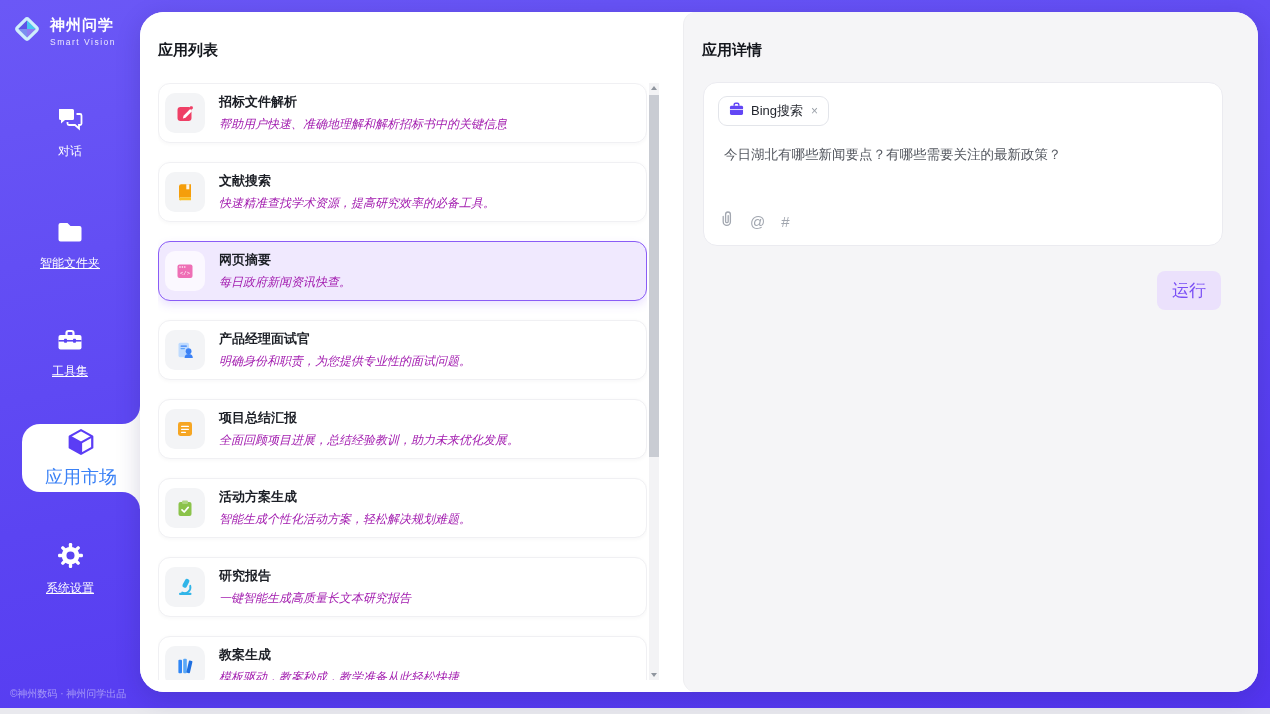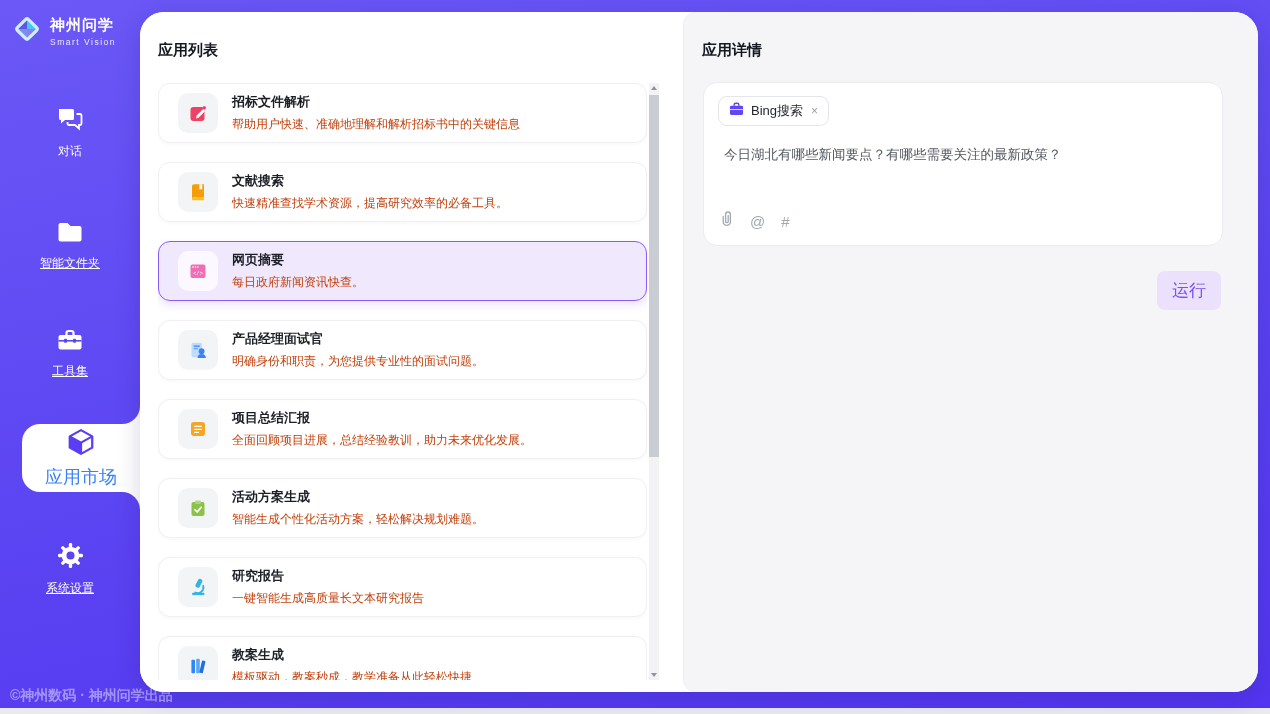--- a/index.html
+++ b/index.html
@@ -18,38 +18,38 @@
           border-radius:18px 0 0 18px; display:flex; flex-direction:column; align-items:center;
           justify-content:center; cursor:pointer; }
   .bump .nav-label { color:#3b82f6; margin-top:4px; font-size:18px; }
   .ear { position:absolute; left:122px; width:18px; height:18px; background:#fff; }
   .ear-top { top:406px; } .ear-bottom { top:492px; }
   .ear-top  .ear-in { width:100%; height:100%; background:#5e48f3; border-radius:0 0 18px 0; }
   .ear-bottom .ear-in { width:100%; height:100%; background:#5c44f2; border-radius:0 18px 0 0; }
   .user-row { position:absolute; left:0; top:648px; width:140px; display:flex; align-items:center; justify-content:center; gap:9px; }
   .avatar { width:28px; height:28px; border-radius:50%; background:#f1edfd; display:grid; place-items:center; }
   .user-name { color:#fff; font-size:13px; }
-  .copyright { position:absolute; left:10px; top:687px; color:rgba(255,255,255,.45); font-size:14px;font-weight:bold; }
+  .copyright { position:absolute; left:10px; top:687px; color:rgba(255,255,255,.45); font-size:10px; }
 
   
   .content { position:absolute; left:140px; top:12px; width:1118px; height:680px; border-radius:24px;
              background:#fff; display:flex; overflow:hidden; box-shadow:0 6px 24px rgba(30,20,90,.18); }
   .panel-title { font-size:15px; font-weight:bold; color:#15181e; position:absolute; left:18px; top:29px; }
 
   
   .list-panel { position:relative; width:543px; background:#fff; height:100%; }
   .items { position:absolute; left:18px; top:71px; width:489px; height:597px; overflow:hidden; }
   .item { height:60px; margin-bottom:19px; border:1px solid #f0f0f3; border-radius:12px; background:#fff;
-          display:flex; align-items:center; padding-left:19px; box-shadow:0 1px 4px rgba(25,25,60,.04); cursor:pointer; }
+          display:flex; align-items:center; padding-left:6px; box-shadow:0 1px 4px rgba(25,25,60,.04); cursor:pointer; }
   .item.sel { background:#f0e9fe; border-color:#8a5cf6; box-shadow:0 4px 10px rgba(122,72,250,.16); }
   .tile { width:40px; height:40px; flex:none; border-radius:10px; background:#f3f4f6; display:grid;
           place-items:center; margin-right:14px; }
   .item.sel .tile { background:#fbf8ff; }
   .item-title { font-size:13px; font-weight:bold; color:#1c1f26; margin-bottom:5px; }
-  .item-desc  { font-size:12px; color:#c2410c; }
+  .item-desc  { font-size:12px; color:#a21caf;font-style:italic; }
 
   .sb { position:absolute; right:24px; top:71px; width:10px; height:597px; background:#f3f3f5; }
   .sb-arrow { height:10px; display:grid; place-items:center; cursor:pointer; }
   .tri-up { width:0; height:0; border-left:3px solid transparent; border-right:3px solid transparent; border-bottom:4px solid #8f959e; }
   .tri-dn { width:0; height:0; border-left:3px solid transparent; border-right:3px solid transparent; border-top:4px solid #8f959e; }
   .sb-thumb { position:absolute; left:0; top:12px; width:10px; height:362px; background:#c9ccd3; cursor:grab; }
   .sb-arrow.bottom { position:absolute; bottom:0; left:0; width:10px; }
 
   
   .detail-panel { position:relative; flex:1; background:#f5f5f7; border-left:1px solid #ededf0; height:100%;border-radius:13px; }

